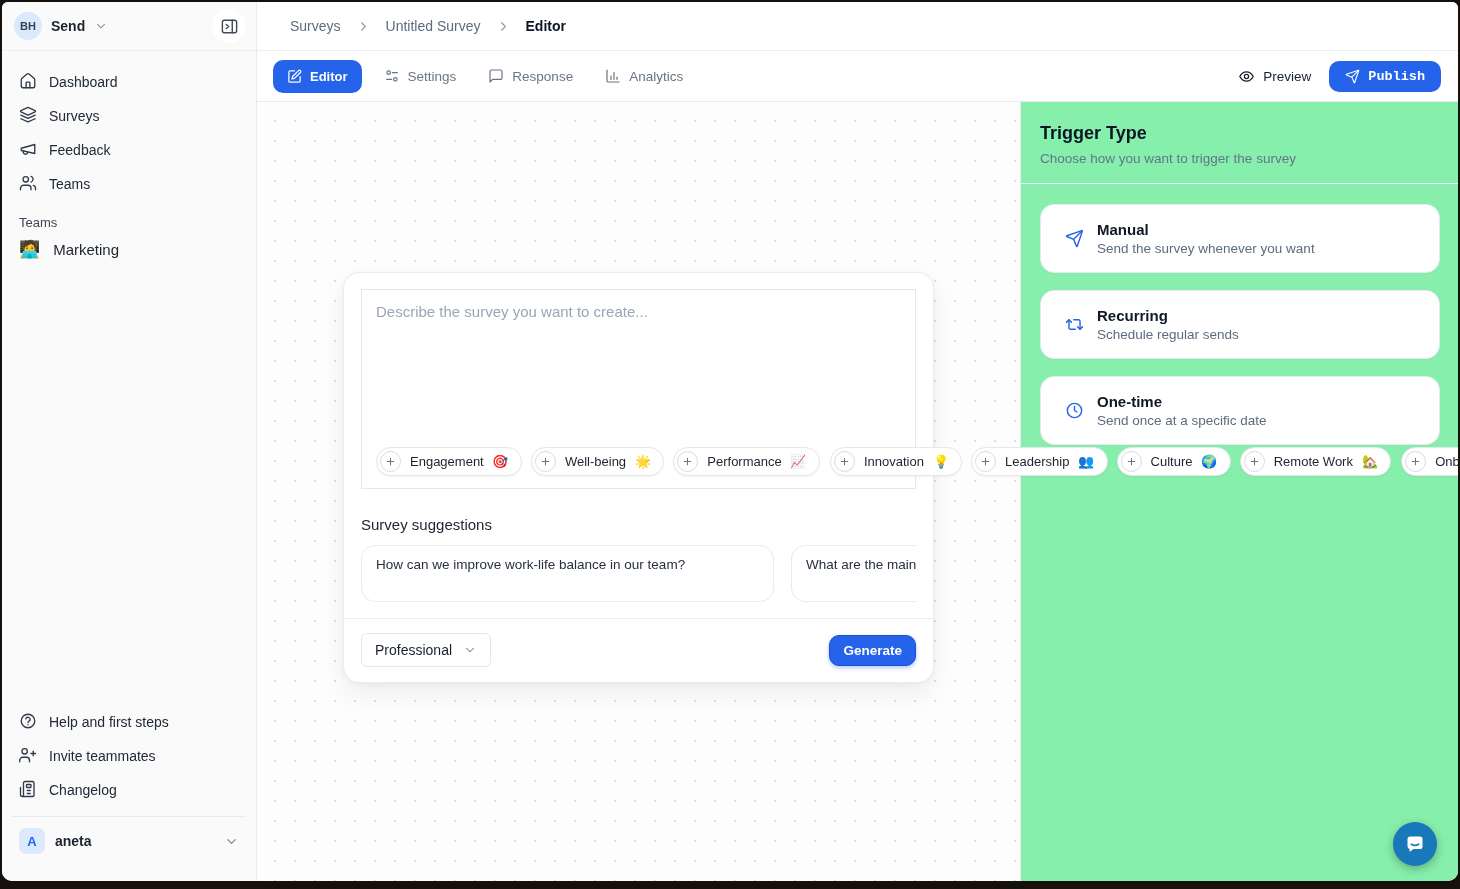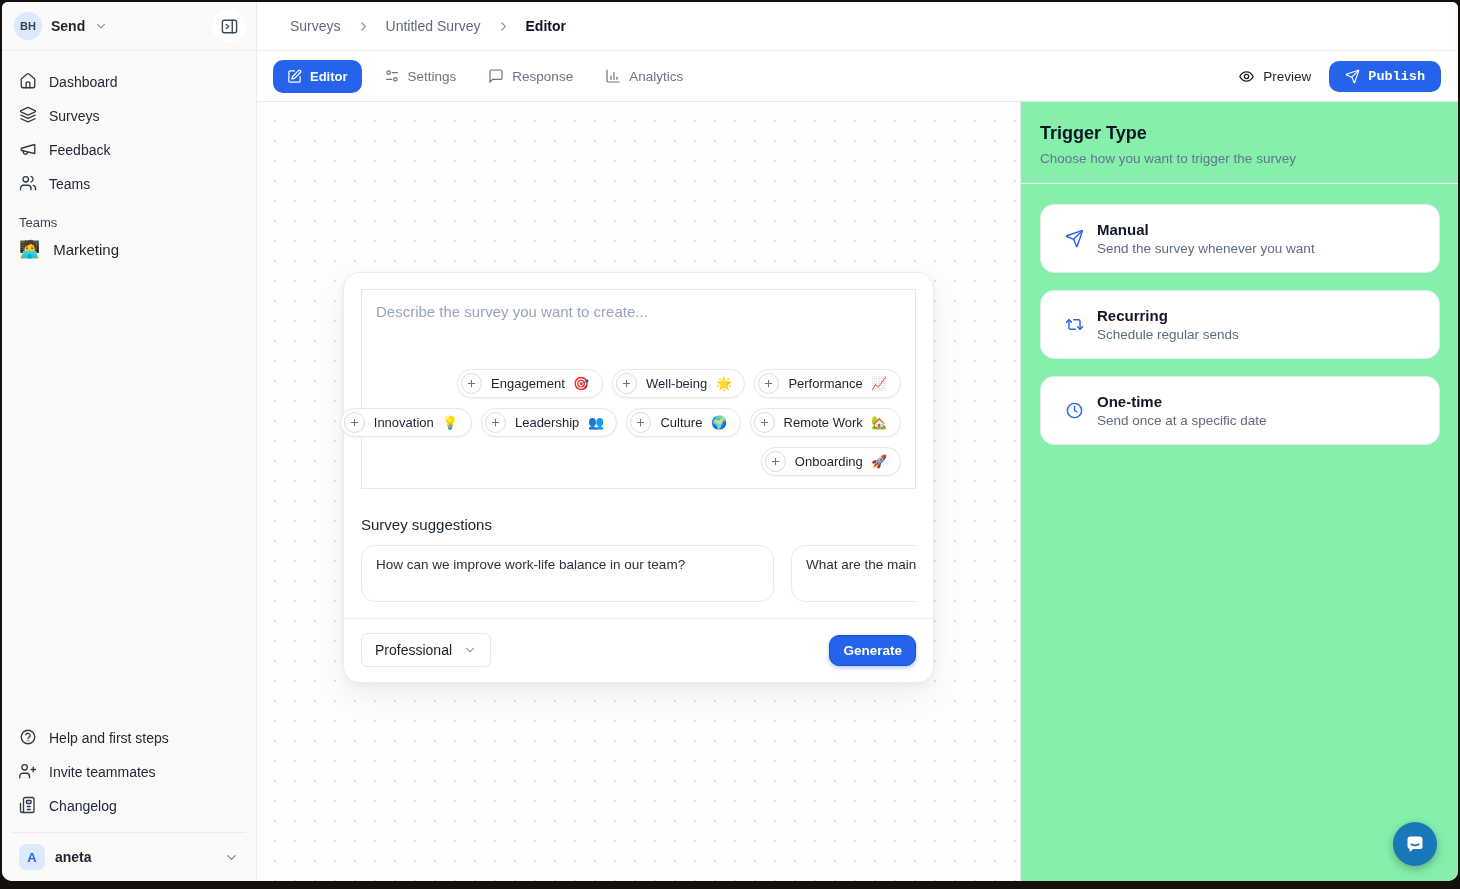--- a/index.html
+++ b/index.html
@@ -17,21 +17,21 @@
   .chev { color:#74808f; }
   .sb-toggle { margin-left:auto; width:34px; height:34px; border-radius:50%; background:#fff; display:grid; place-items:center; color:#3f4a59; cursor:pointer; }
 
   .nav { padding:13px 8px 0; }
   .nav-item { display:flex; align-items:flex-end; gap:12px; padding:8px 9px; border-radius:8px; font-size:14px; color:#212a38; cursor:pointer; }
   .nav-item .nico { color:#2f3a4a; }
   .teams-label { margin:15px 17px 3px; font-size:13px; color:#3c4654; }
   .team-item { display:flex; align-items:center; gap:13px; padding:8px 17px; font-size:15px; color:#1c2430; cursor:pointer; }
   .team-emoji { font-size:17px; line-height:1; }
 
-  .sb-footer { margin-top:auto; padding:8px 8px 0; }
+  .sb-footer { margin-top:auto; padding:8px 8px 16px; }
   .sb-divider { border:0; border-top:1px solid #e9ebef; margin:10px 2px 2px; }
   .user-row { display:flex; align-items:center; gap:10px; padding:9px 9px 11px; }
   .user-avatar { width:26px; height:26px; border-radius:7px; background:#dbeafe; color:#2563eb; font-size:13px; font-weight:bold; display:grid; place-items:center; }
   .user-name { font-size:14px; font-weight:600; color:#1c2430; }
   .user-row .chev { margin-left:auto; }
 
   
   .main { flex:1; min-width:0; display:flex; flex-direction:column; }
   .crumbbar { height:49px; flex:none; border-bottom:1px solid #eceef2; background:#fff; display:flex; align-items:center; gap:15px; padding:0 16px 0 33px; font-size:14px; }
   .crumb { color:#5d6b7e; cursor:pointer; }
@@ -50,21 +50,21 @@
     background-image:radial-gradient(circle, #dcdfe3 1.1px, rgba(0,0,0,0) 1.3px);
     background-size:20px 20px; background-position:8px 9px; }
 
   
   .composer-card { width:591px; margin:170px auto 0; background:#fff; border:1px solid #ececf0; border-radius:16px;
     box-shadow:0 12px 28px rgba(15,23,42,.06), 0 2px 6px rgba(15,23,42,.04); }
   .card-top { padding:16px 17px 0; }
   .prompt-box { height:200px; border:1px solid #e4e7ec; border-radius:0; padding:13px 14px 12px; display:flex; flex-direction:column; background:#fff; }
   .prompt-input { flex:1; border:0; outline:0; resize:none; background:transparent; font-family:"Liberation Sans", sans-serif; font-size:15px; color:#0f172a; }
   .prompt-input::placeholder { color:#9aa5b5; }
-  .chips { display:flex; flex-direction:column; gap:10px;align-items:flex-end; }
+  .chips { display:flex; gap:10px; }
   .chip-row { display:flex; gap:9px; }
   .chip { display:inline-flex; align-items:center; gap:9px; border:1px solid #e4e7ec; background:#fff; border-radius:999px; padding:3px 12px 3px 3px; font-size:13px; color:#1c2430; box-shadow:0 1px 2px rgba(15,23,42,.05); cursor:pointer; white-space:nowrap; }
   .chip-plus { width:21px; height:21px; flex:none; border:1px solid #d6dae1; border-radius:50%; display:grid; place-items:center; color:#6b7280; }
   .chip-emoji { font-size:13px; line-height:1; }
 
   .suggestions { padding:27px 17px 0; }
   .sugg-title { font-size:15px; font-weight:400; color:#1b2431; margin-bottom:12px; }
   .sugg-row { display:flex; gap:17px; overflow:hidden; }
   .sugg-card { flex:0 0 413px; height:57px; border:1px solid #e7eaee; border-radius:14px; padding:11px 14px; font-size:13.5px; color:#28313f; background:#fff; cursor:pointer; overflow:hidden; white-space:nowrap; }
 

